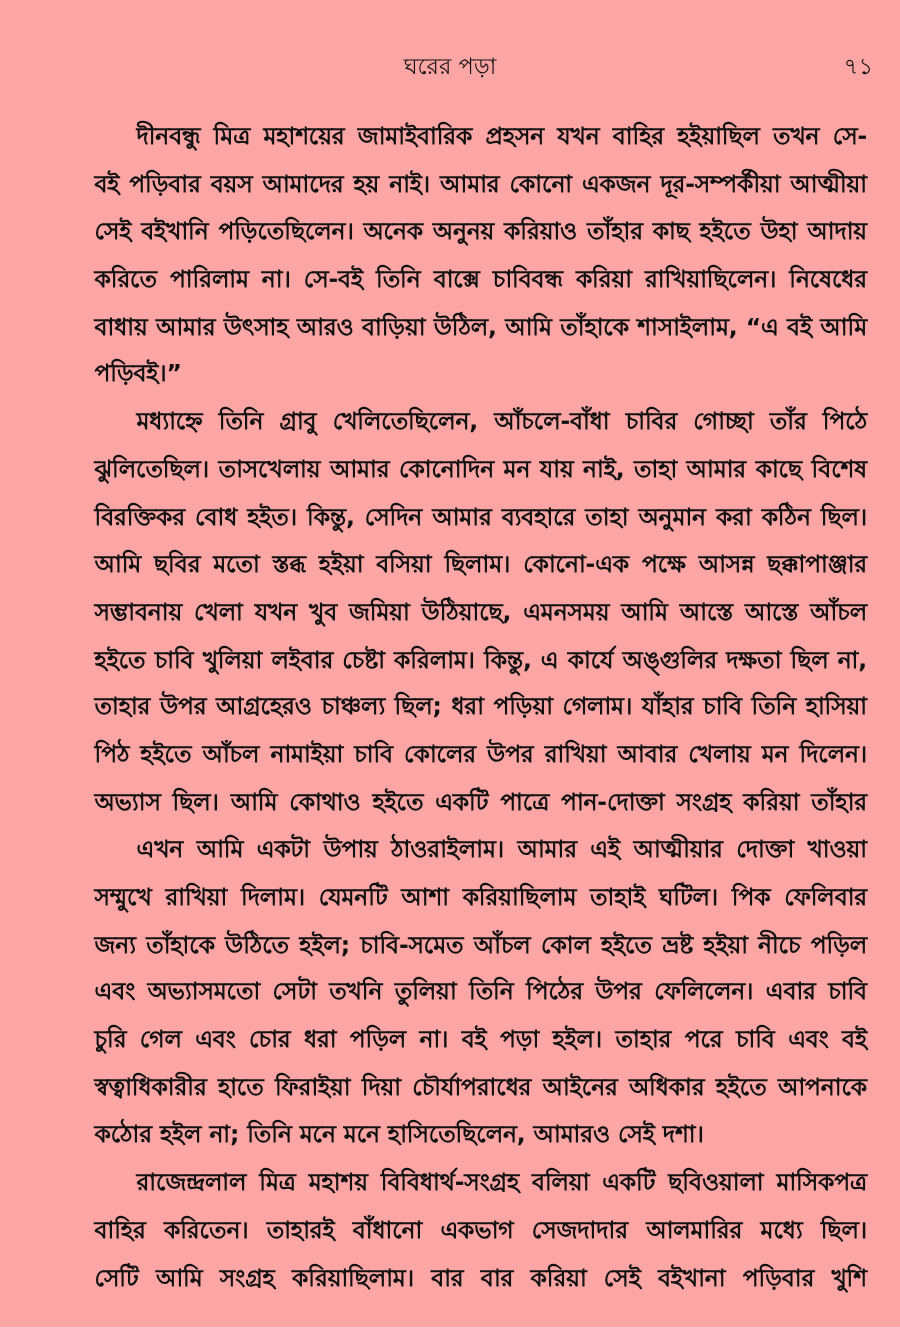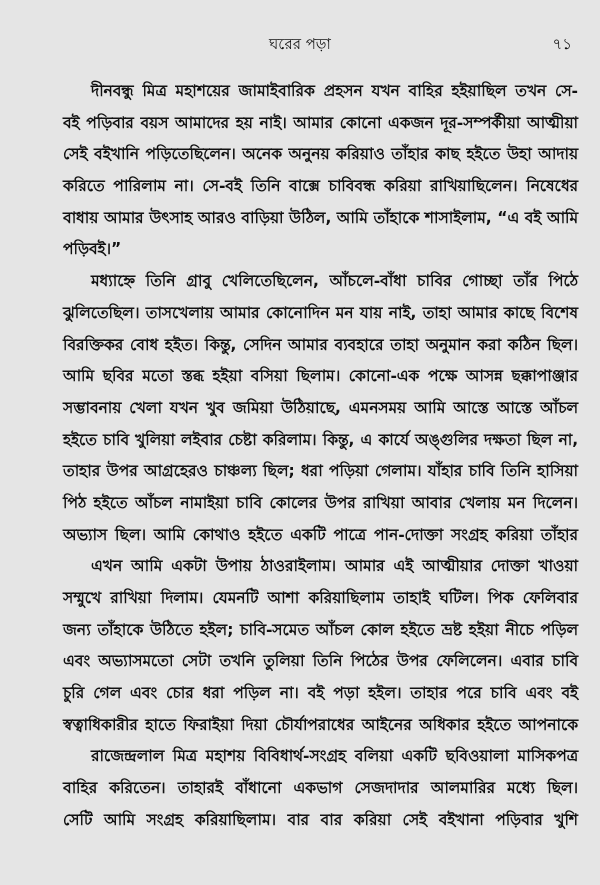--- a/index.html
+++ b/index.html
@@ -13,40 +13,40 @@
     overflow: hidden;
     position: relative;
     font-family: "DejaVu Sans", "Liberation Sans", sans-serif;
     color: #111111;
   }
   .page {
     position: absolute;
     left: 0; top: 0;
     width: 600px;
     height: 885px;
-    background: #e5e5e5;
+    background: #fca5a5;
   }
   .running-head {
     position: absolute;
     top: 32px;
     left: 0;
     width: 600px;
     height: 24px;
   }
   .running-title {
     position: absolute;
     left: 0;
     width: 600px;
     text-align: center;
     font-size: 15px;
     line-height: 24px;
   }
   .page-number {
     position: absolute;
-    right: 28px;
+    right: 18px;
     font-size: 15px;
     line-height: 24px;
     margin-left: 10px;
   }
   .body-text {
     position: absolute;
     top: 76px;
     left: 63px;
     width: 515px;
   }
@@ -101,20 +101,21 @@
     </div>
 
     <div>
       <span class="line">অভ্যাস ছিল। আমি কোথাও হইতে একটি পাত্রে পান-দোক্তা সংগ্রহ করিয়া তাঁহার</span>
       <span class="line indent">এখন আমি একটা উপায় ঠাওরাইলাম। আমার এই আত্মীয়ার দোক্তা খাওয়া</span>
       <span class="line">সম্মুখে রাখিয়া দিলাম। যেমনটি আশা করিয়াছিলাম তাহাই ঘটিল। পিক ফেলিবার</span>
       <span class="line">জন্য তাঁহাকে উঠিতে হইল; চাবি-সমেত আঁচল কোল হইতে ভ্রষ্ট হইয়া নীচে পড়িল</span>
       <span class="line">এবং অভ্যাসমতো সেটা তখনি তুলিয়া তিনি পিঠের উপর ফেলিলেন। এবার চাবি</span>
       <span class="line">চুরি গেল এবং চোর ধরা পড়িল না। বই পড়া হইল। তাহার পরে চাবি এবং বই</span>
       <span class="line">স্বত্বাধিকারীর হাতে ফিরাইয়া দিয়া চৌর্যাপরাধের আইনের অধিকার হইতে আপনাকে</span>
+      <span class="line last">কঠোর হইল না; তিনি মনে মনে হাসিতেছিলেন, আমারও সেই দশা।</span>
     </div>
 
     <div>
       <span class="line indent">রাজেন্দ্রলাল মিত্র মহাশয় বিবিধার্থ-সংগ্রহ বলিয়া একটি ছবিওয়ালা মাসিকপত্র</span>
       <span class="line">বাহির করিতেন। তাহারই বাঁধানো একভাগ সেজদাদার আলমারির মধ্যে ছিল।</span>
       <span class="line">সেটি আমি সংগ্রহ করিয়াছিলাম। বার বার করিয়া সেই বইখানা পড়িবার খুশি</span>
 
     </div>
 
   </div>

